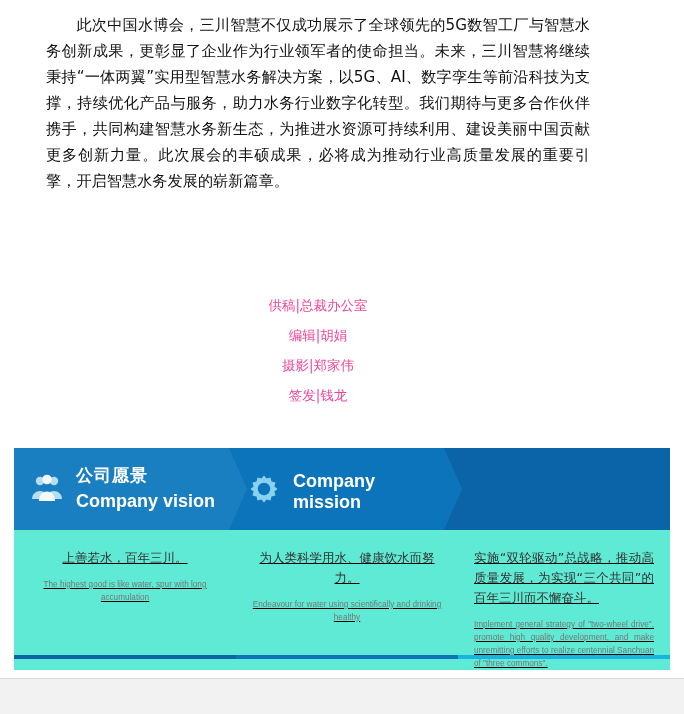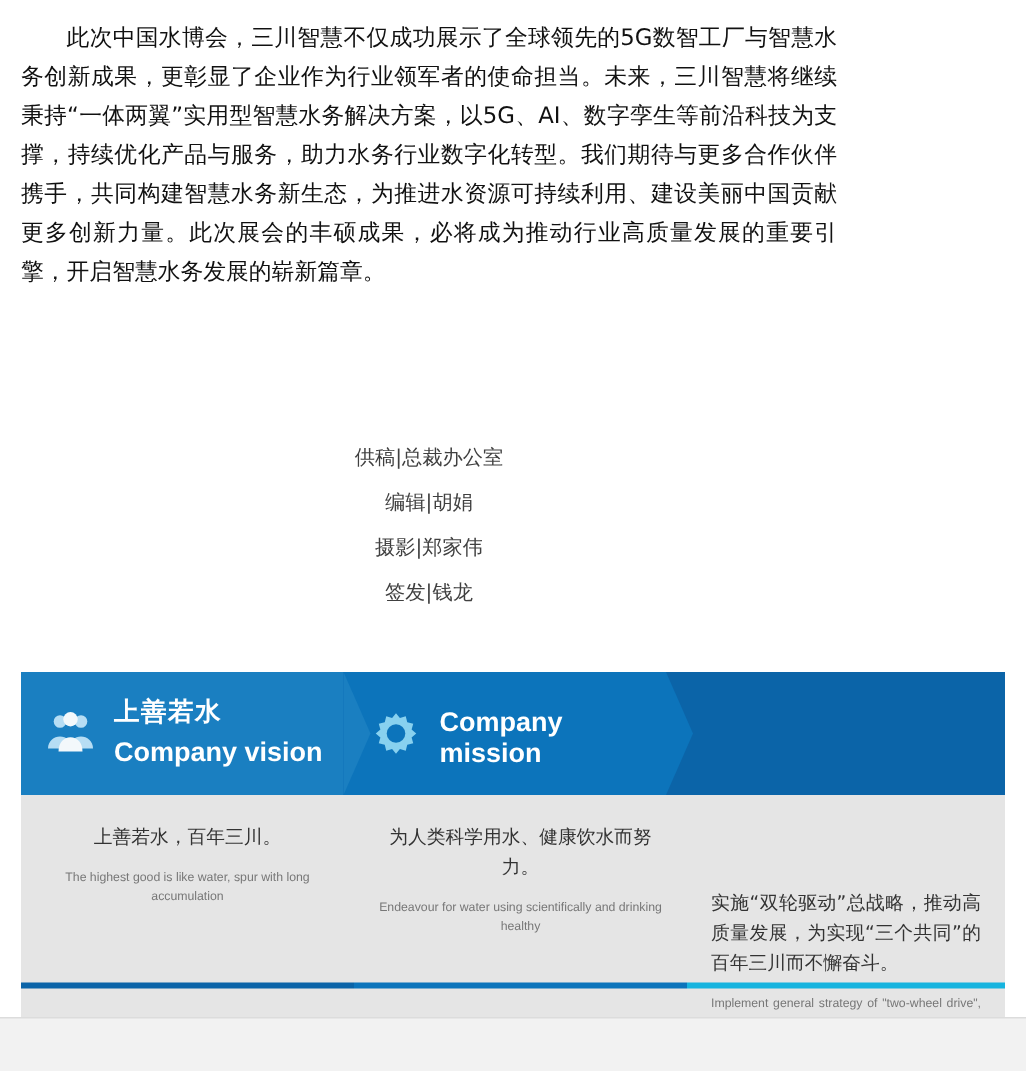--- a/index.html
+++ b/index.html
@@ -13,20 +13,21 @@
     font-family: "Liberation Sans", sans-serif;
     color: #000;
     position: relative;
     overflow: hidden;
   }
   .page {
     width: 572px;
     height: 714px;
     position: relative;
     background: #fff;
+    padding-left: 32px;
   }
   
   .article {
     padding: 12px 14px 0 14px;
   }
   .article p {
     margin: 0;
     font-size: 15.2px;
     line-height: 26px;
     text-align: justify;
@@ -36,21 +37,21 @@
     font-family: "DejaVu Sans", "Liberation Sans", sans-serif;
   }
   
   .credits {
     margin-top: 96px;
     text-align: center;
   }
   .credits .line {
     font-size: 13.5px;
     line-height: 30px;
-    color: #404040;
+    color: #ec4899;
     font-family: "DejaVu Sans", "Liberation Sans", sans-serif;
   }
   
   .banner-wrap {
     position: absolute;
     left: 14px;
     top: 448px;
     width: 656px;
   }
   .banner {
@@ -101,32 +102,33 @@
   }
   .seg-sub {
     font-size: 18px;
     margin-top: 5px;
     font-family: "Liberation Sans", sans-serif;
     font-weight: bold;
   }
   
   .cols {
     display: flex;
-    background: #e5e5e5;
+    background: #5eead4;
     min-height: 115px;
     padding-top: 18px;
     box-sizing: border-box;
+    text-decoration: underline;
   }
   .col {
     box-sizing: border-box;
     padding: 0 16px;
   }
   .col1 { width: 222px; text-align: center; }
   .col2 { width: 222px; text-align: center; }
-  .col3 { flex: 1; text-align: justify; margin-top: 44px; }
+  .col3 { flex: 1; text-align: justify; }
   .cn {
     font-size: 12.5px;
     color: #333;
     line-height: 20px;
     font-family: "DejaVu Sans", "Liberation Sans", sans-serif;
   }
   .en {
     font-size: 8.2px;
     color: #777;
     line-height: 13px;
@@ -181,21 +183,21 @@
           <svg width="34" height="30" viewBox="0 0 34 30" xmlns="http://www.w3.org/2000/svg">
             <circle cx="10" cy="7" r="4.2" fill="#bfe3f7"></circle>
             <circle cx="24" cy="7" r="4.2" fill="#bfe3f7"></circle>
             <circle cx="17" cy="5.5" r="4.8" fill="#ffffff"></circle>
             <path d="M2 25c0-5 4-8 8-8s8 3 8 8z" fill="#bfe3f7"></path>
             <path d="M16 25c0-5 4-8 8-8s8 3 8 8z" fill="#bfe3f7"></path>
             <path d="M9 27c0-6 3.6-9.5 8-9.5S25 21 25 27z" fill="#ffffff"></path>
           </svg>
         </div>
         <div class="seg-text">
-          <div class="seg-title">上善若水</div>
+          <div class="seg-title">公司愿景</div>
           <div class="seg-sub">Company vision</div>
         </div>
       </div>
 
       <div class="seg seg2">
         <div class="seg-icon">
           <svg width="32" height="32" viewBox="0 0 32 32" xmlns="http://www.w3.org/2000/svg">
             <path d="M16 2.5l2.6 3.1 3.9-1.1 1 4 4 1-1.1 3.9 3.1 2.6-3.1 2.6 1.1 3.9-4 1-1 4-3.9-1.1L16 29.5l-2.6-3.1-3.9 1.1-1-4-4-1 1.1-3.9L2.5 16l3.1-2.6-1.1-3.9 4-1 1-4 3.9 1.1z" fill="#8fd6f2"></path>
             <circle cx="16" cy="16" r="6.2" fill="#0c74bb"></circle>
           </svg>

